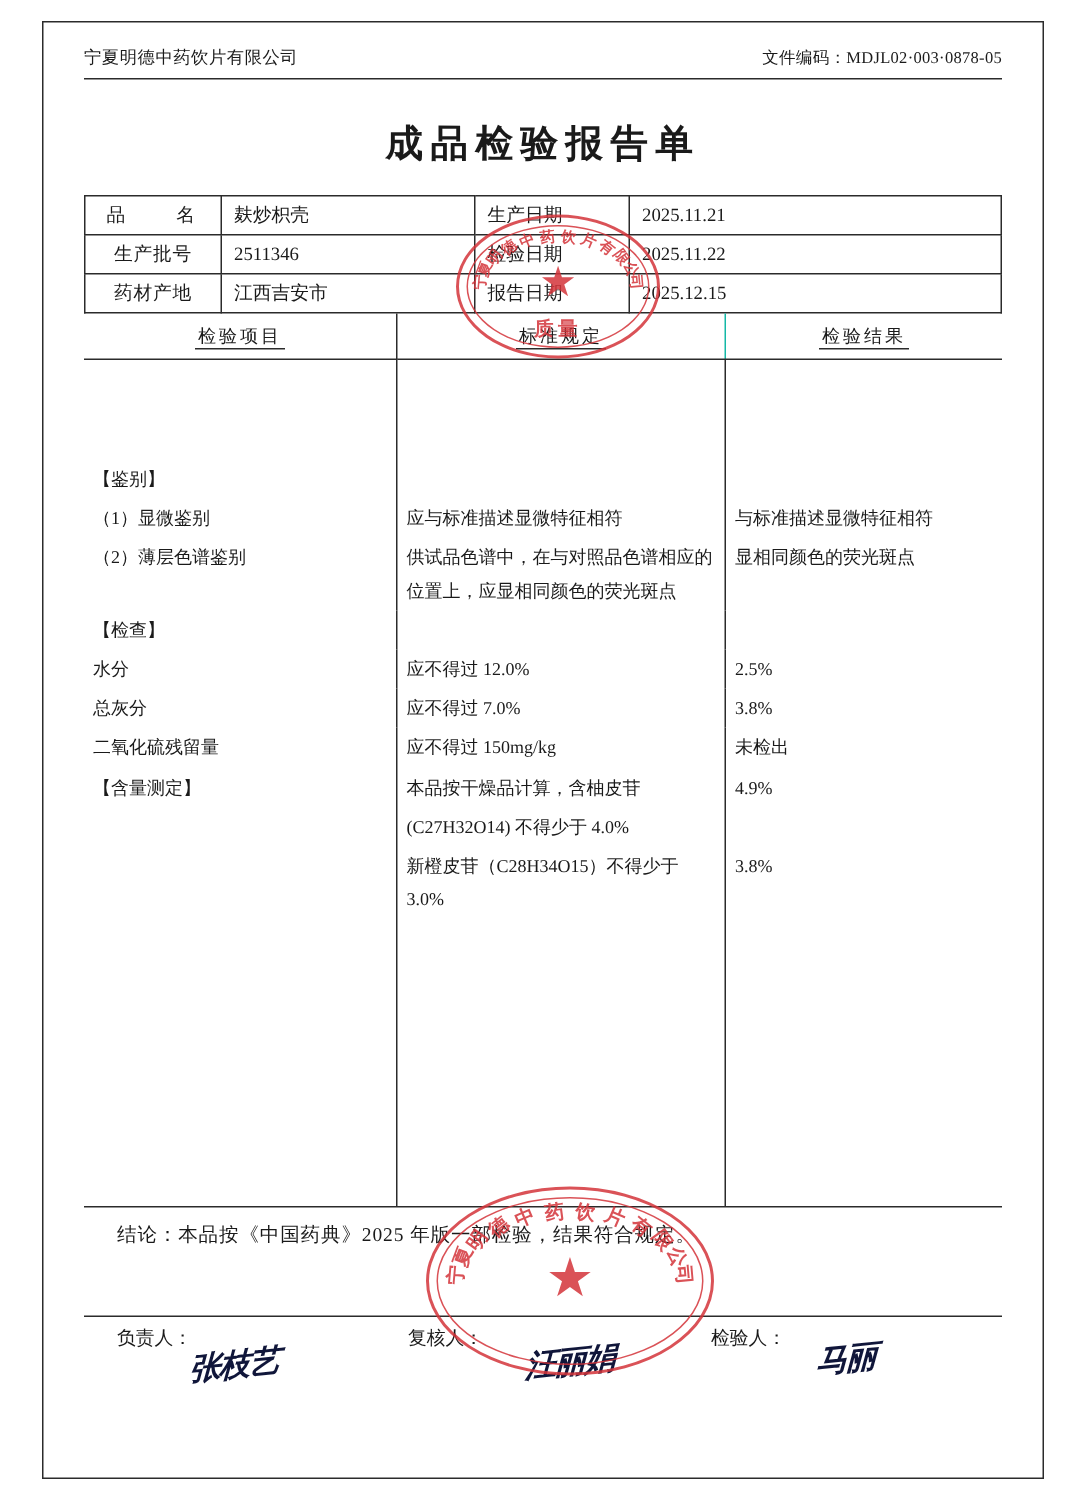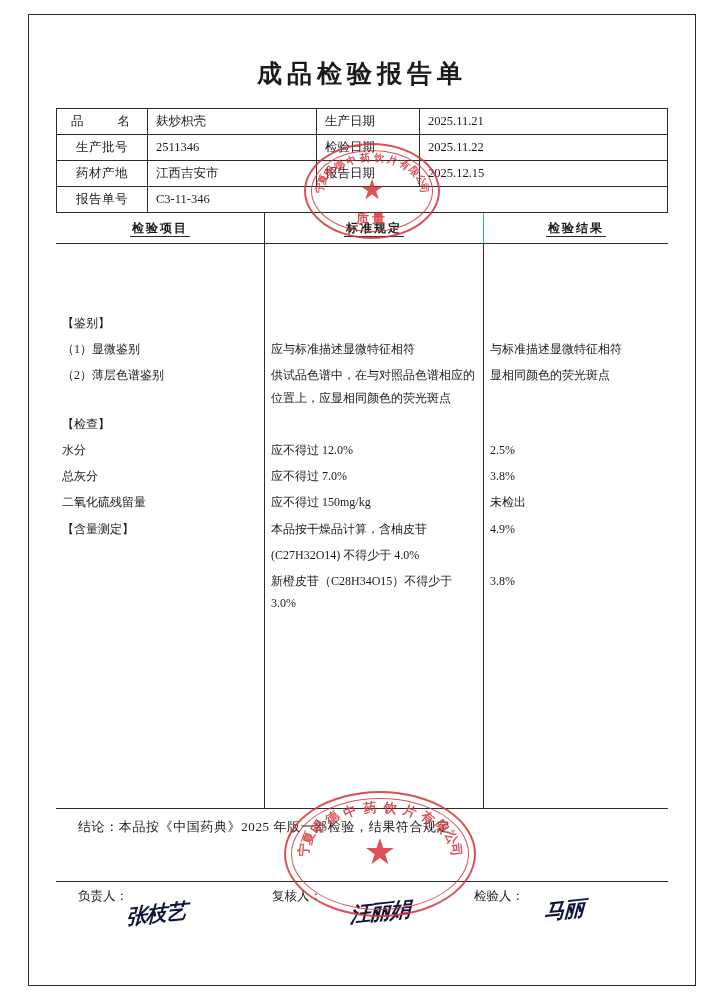--- a/index.html
+++ b/index.html
@@ -83,21 +83,21 @@
 
   
   table.res {
     width: 100%;
     border-collapse: collapse;
     table-layout: fixed;
     font-size: 12px;
     margin-top: 0;
   }
   table.res th {
-    font-weight: bold;
+    font-weight: normal;
     height: 28px;
     vertical-align: middle;
     border-bottom: 1px solid #2b2b2b;
   }
   table.res th span {
     border-bottom: 1px solid #2b2b2b;
     padding: 0 2px 1px 2px;
     letter-spacing: 2px;
   }
   table.res td {
@@ -198,20 +198,26 @@
   #stamp-big .star { font-size: 36px; }
   #stamp-big .bottom-txt { bottom: 14px; font-size: 17px; }
 </style>
 </head>
 <body>
 
 <div class="page">
   <div class="sheet">
     <div class="inner">
 
+      <div class="hdr">
+        <div class="left">宁夏明德中药饮片有限公司</div>
+        <div class="right">
+          <span>文件编码：</span><span>MDJL02·003·0878-05</span>
+        </div>
+      </div>
 
       <div class="title">成品检验报告单</div>
 
       <table class="meta">
         <tbody>
             <tr>
           <td class="lbl">品　　名</td>
           <td class="val">麸炒枳壳</td>
           <td class="lbl2">生产日期</td>
           <td class="val2">2025.11.21</td>
@@ -221,24 +227,20 @@
           <td class="val">2511346</td>
           <td class="lbl2">检验日期</td>
           <td class="val2">2025.11.22</td>
         </tr>
         <tr>
           <td class="lbl nospread">药材产地</td>
           <td class="val">江西吉安市</td>
           <td class="lbl2">报告日期</td>
           <td class="val2">2025.12.15</td>
         </tr>
-        <tr>
-          <td class="lbl nospread">报告单号</td>
-          <td class="wide" colspan="3">C3-11-346</td>
-        </tr>
       </tbody>
         </table>
 
       <table class="res">
         <thead>
           <tr>
             <th class="col1"><span>检验项目</span></th>
             <th class="col2"><span>标准规定</span></th>
             <th class="col3"><span>检验结果</span></th>
           </tr>

